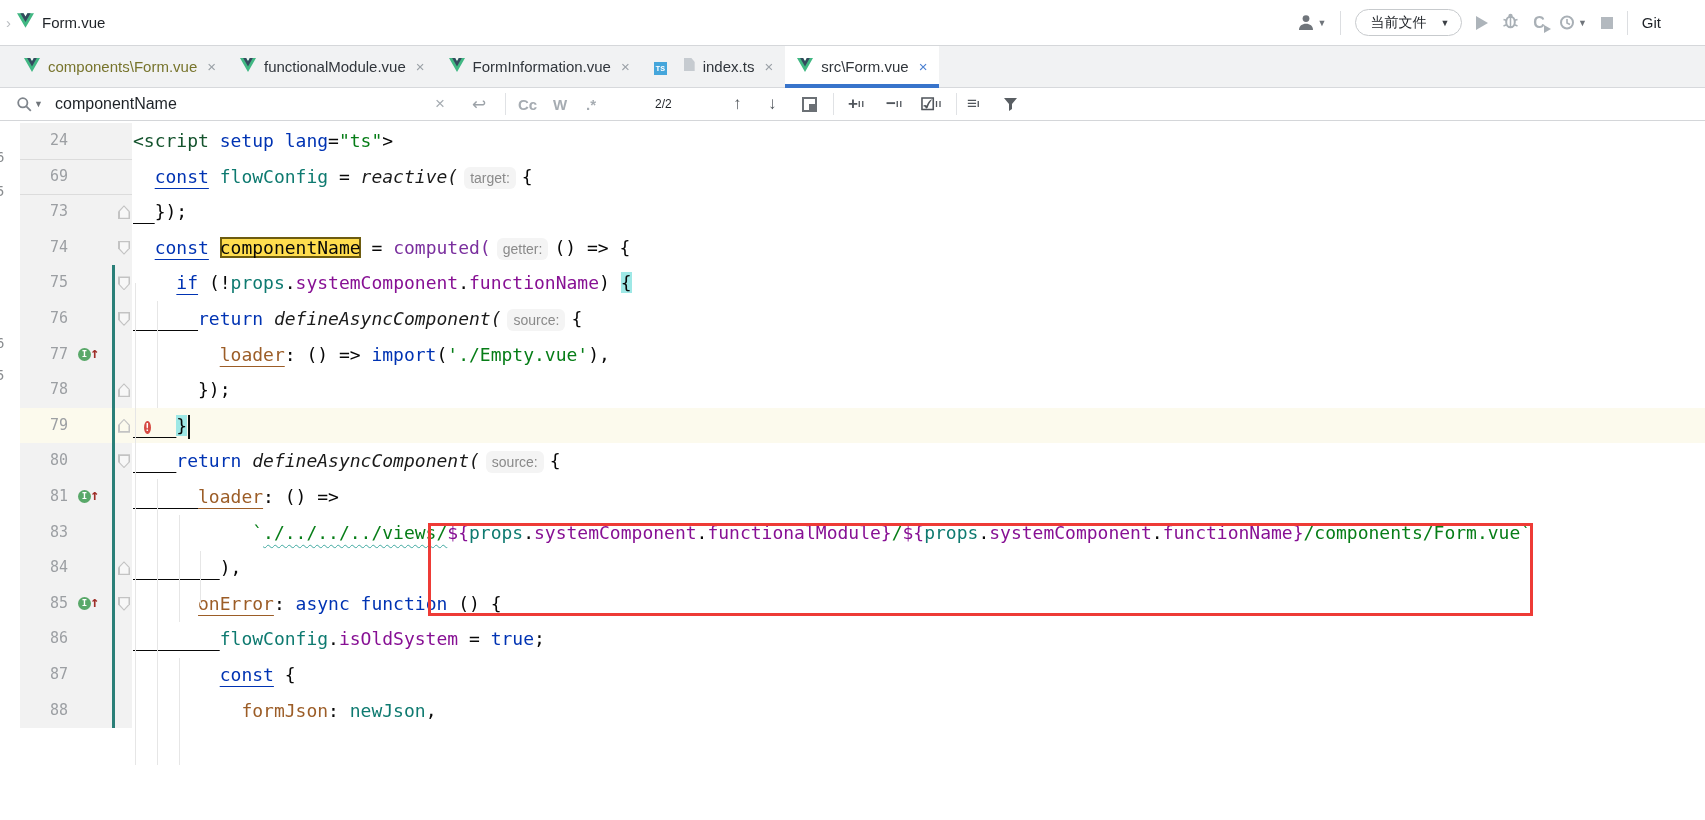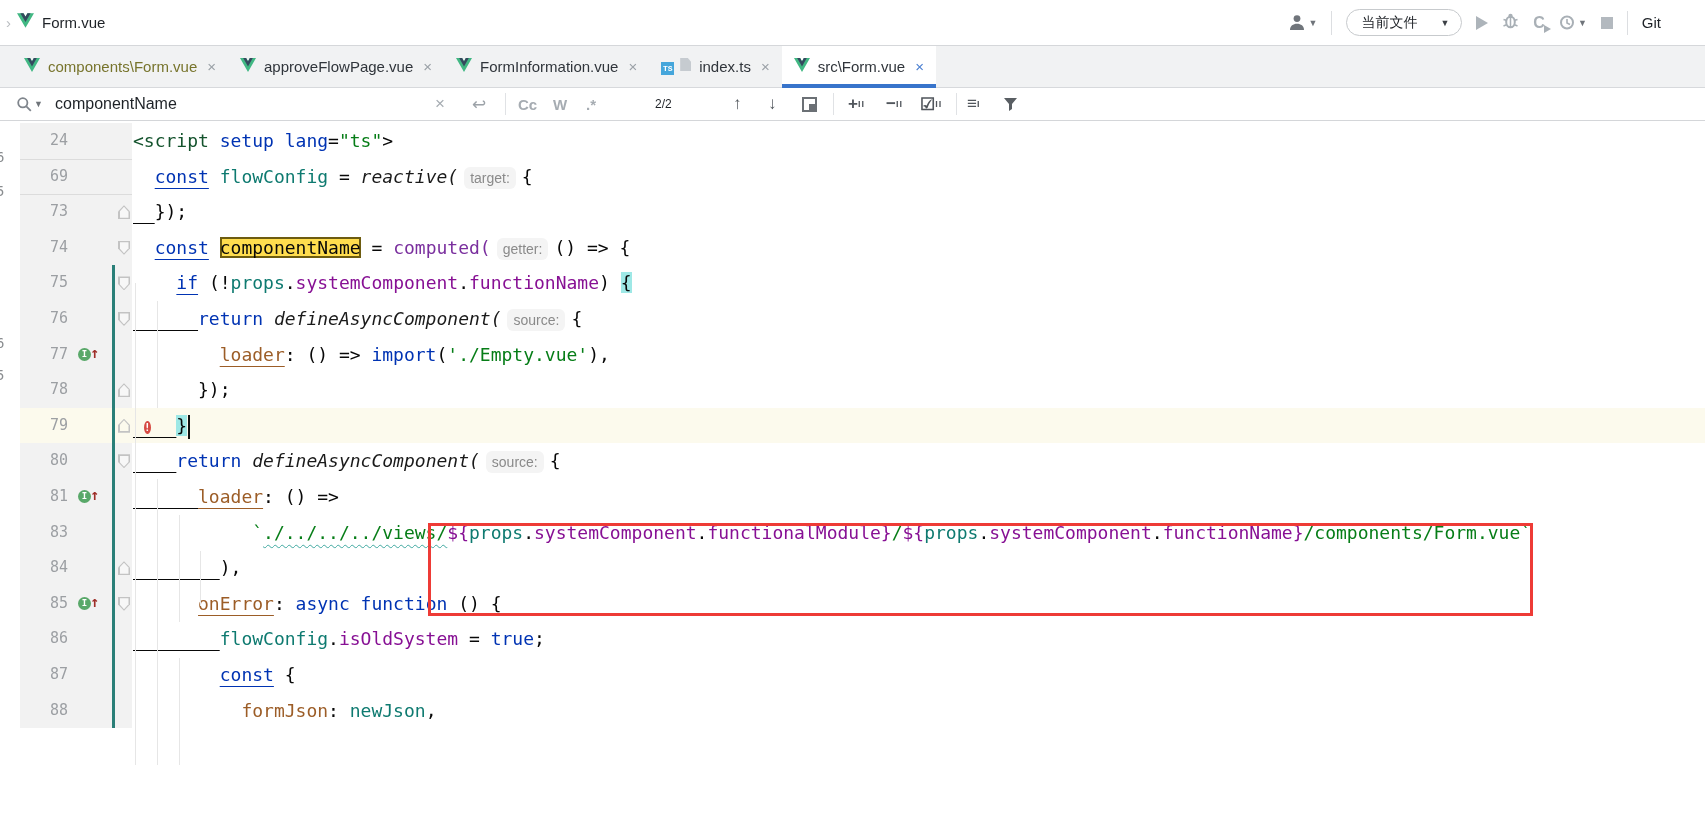--- a/index.html
+++ b/index.html
@@ -7,42 +7,42 @@
     font-family:"Liberation Sans", sans-serif; }
 
   
   .titlebar { height:46px; background:#fff; border-bottom:1px solid #d5d7da;
     display:flex; align-items:center; padding:0 0 0 6px; position:relative; }
   .crumb-chevron { color:#b9bcc0; font-size:15px; margin-right:6px; }
   .titlebar .title { font-size:15px; color:#1e2227; margin-left:8px; }
   .tb-right { margin-left:auto; display:flex; align-items:center; gap:14px; padding-right:44px; }
   .tb-sep { width:1px; height:24px; background:#dcdee1; }
   .mini-arrow { font-size:9px; color:#6f747a; margin-left:2px; }
-  .run-config { display:flex; align-items:center; gap:21px; border:1px solid #c7cacd;
+  .run-config { display:flex; align-items:center; gap:12px; border:1px solid #c7cacd;
     border-radius:14px; height:27px; padding:0 12px 0 14px; font-size:14px; color:#1e2227; background:#fff; }
   .run-config .mini-arrow { color:#3c4045; }
   .play-tri { width:0; height:0; border-left:12px solid #adb4ba;
     border-top:7px solid transparent; border-bottom:7px solid transparent; }
   .gray-glyph { color:#a9b0b6; font-size:16px; font-weight:bold; position:relative; }
   .cov-play { position:absolute; right:-6px; bottom:-1px; width:0; height:0;
     border-left:7px solid #a9b0b6; border-top:4px solid transparent; border-bottom:4px solid transparent; }
   .stop-sq { width:12px; height:12px; background:#b3b9bf; }
   .git-label { font-size:15px; color:#1e2227; }
 
   
   .tabbar { height:42px; background:#f1f2f3; display:flex; align-items:stretch;
     padding-left:12px; border-bottom:1px solid #d7d9dc; }
   .tab { display:flex; align-items:center; gap:8px; padding:0 12px; font-size:15px;
     color:#30353b; position:relative; cursor:default; }
   .tab .close { color:#9aa0a6; font-size:15px; margin-left:2px; }
   .tab.modified .label { color:#77742c; }
   .tab.active { background:#fff; }
   .tab.active::after { content:""; position:absolute; left:0; right:0; bottom:-1px; height:4px; background:#3874cb; }
   .tab.active .close { color:#4a7fd1; }
-  .ts-badge { width:30px; height:17px; position:relative;font-family:Liberation Mono, monospace; }
+  .ts-badge { width:41px; height:17px; position:relative;font-family:Liberation Mono, monospace; }
   .ts-badge .page { position:absolute; top:0; right:0; width:11px; height:13px; background:#c6cbd0;
     clip-path:polygon(0 0,70% 0,100% 30%,100% 100%,0 100%); }
   .ts-badge .sq { position:absolute; left:0; bottom:0; width:13px; height:13px; background:#45a6db;
     color:#fff; font-size:8px; font-weight:bold; display:flex; align-items:center; justify-content:center; }
 
   
   .searchbar { height:33px; background:#fff; border-bottom:1px solid #d4d6d9; position:relative;
     font-size:16px; color:#1e2227; }
   .sb { position:absolute; top:0; height:32px; display:flex; align-items:center; }
   .sb-sep { position:absolute; top:5px; width:1px; height:22px; background:#e0e2e5; }
@@ -163,21 +163,21 @@
           <path fill="#35495e" d="M50.56 0 128 133.12 204.8 0h-47.36L128 53.3 97.92 0z"></path>
         </svg></span>
       <span class="label">components\Form.vue</span>
       <span class="close">×</span>
     </div>
     <div class="tab">
       <span><svg width="16" height="14" viewBox="0 0 256 221">
           <path fill="#41b883" d="M204.8 0H256L128 220.8 0 0h97.92L128 51.2 157.44 0z"></path>
           <path fill="#35495e" d="M50.56 0 128 133.12 204.8 0h-47.36L128 53.3 97.92 0z"></path>
         </svg></span>
-      <span class="label">approveFlowPage.vue</span>
+      <span class="label">functionalModule.vue</span>
       <span class="close">×</span>
     </div>
     <div class="tab">
       <span><svg width="16" height="14" viewBox="0 0 256 221">
           <path fill="#41b883" d="M204.8 0H256L128 220.8 0 0h97.92L128 51.2 157.44 0z"></path>
           <path fill="#35495e" d="M50.56 0 128 133.12 204.8 0h-47.36L128 53.3 97.92 0z"></path>
         </svg></span>
       <span class="label">FormInformation.vue</span>
       <span class="close">×</span>
     </div>

